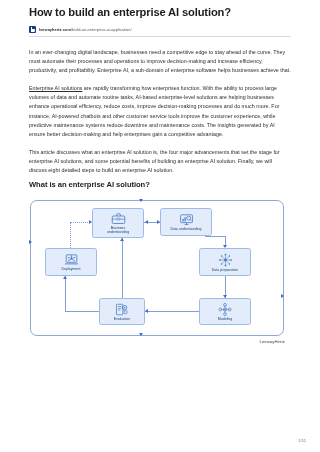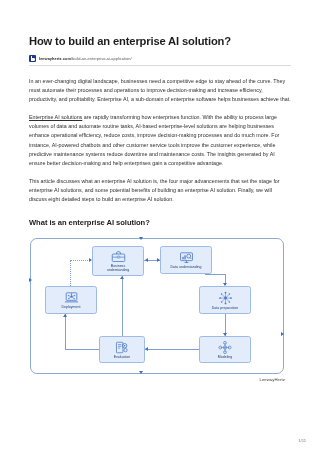--- a/index.html
+++ b/index.html
@@ -15,21 +15,21 @@
     background: #ffffff;
     padding: 0;
   }
   .content { position: absolute; left: 29px; top: 0; width: 262px; }
 
   .doc-title {
     font-size: 11.2px;
     font-weight: bold;
     color: #1d1d1d;
     letter-spacing: -0.15px;
-    margin-top: 35px;
+    margin-top: 6px;
     line-height: 13px;
   }
 
   .source-row {
     display: flex;
     align-items: center;
     gap: 3px;
     margin-top: 7px;
     padding-bottom: 2px;
   }
@@ -82,21 +82,21 @@
   p.body.first { margin-top: 11px; }
   .inline-link {
     text-decoration: underline;
     color: #2e2e2e;
   }
 
   .section-title {
     font-size: 7.6px;
     font-weight: bold;
     color: #1d1d1d;
-    margin-top: 14px;
+    margin-top: 5px;
     letter-spacing: -0.05px;
   }
 
   
   .figure {
     position: relative;
     margin-top: 9px;
     width: 262px;
     height: 152px;
   }

